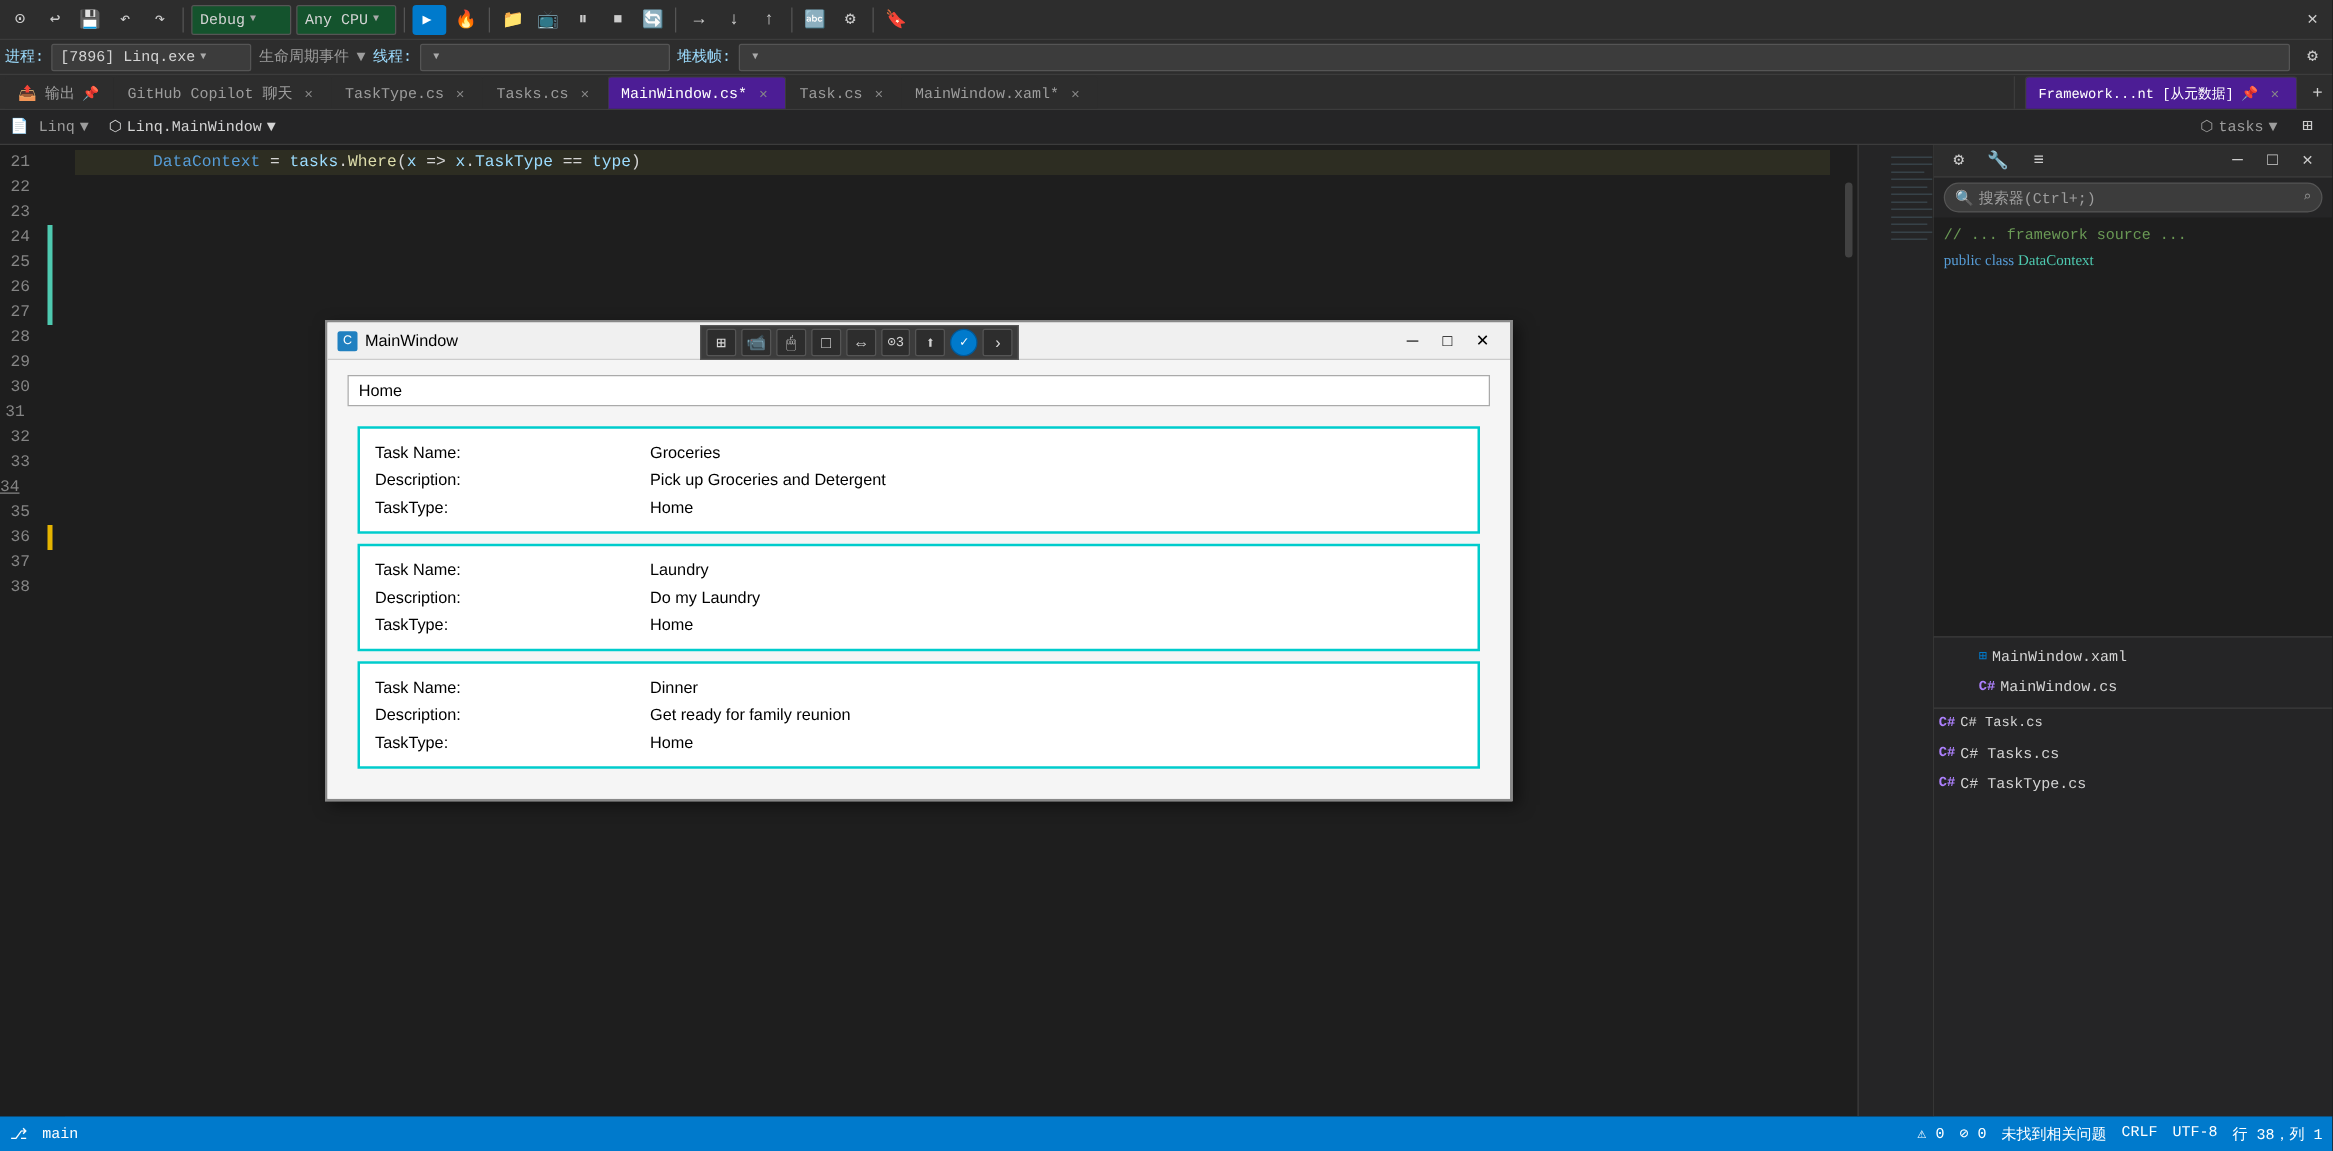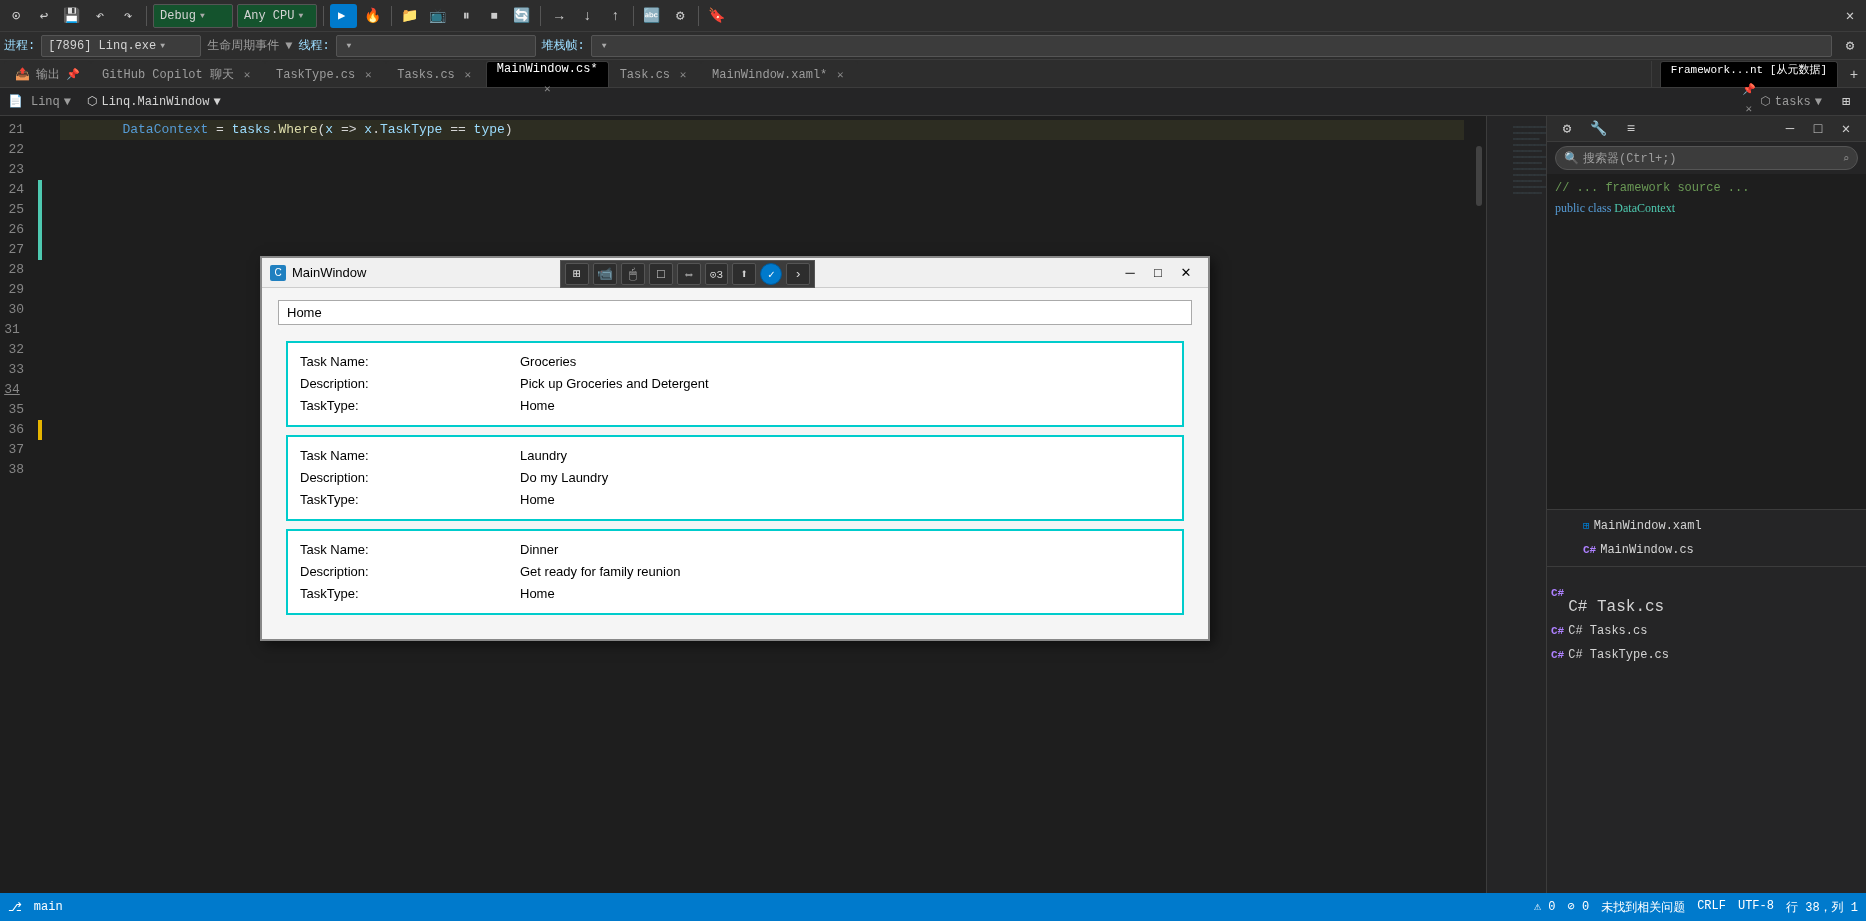--- a/index.html
+++ b/index.html
@@ -101,24 +101,23 @@
       font-size: 12px;
       color: #9d9d9d;
       background: #2d2d2d;
       border: 1px solid transparent;
       border-bottom: none;
       cursor: pointer;
       border-radius: 3px 3px 0 0;
       white-space: nowrap;
     }
     .tab.active {
-      background: #000000;
+      background: #4c1d95;
       color: #ffffff;
       border-color: #3c3c3c;
-      flex-direction: column;
     }
     .tab-close {
       font-size: 11px;
       color: #888;
       cursor: pointer;
       border-radius: 2px;
       width: 14px;
       height: 14px;
       display: flex;
       align-items: center;
@@ -599,21 +598,21 @@
             <div style="line-height:20px;text-align:right;padding-right:6px;">24</div>
             <div style="line-height:20px;text-align:right;padding-right:6px;">25</div>
             <div style="line-height:20px;text-align:right;padding-right:6px;">26</div>
             <div style="line-height:20px;text-align:right;padding-right:6px;">27</div>
             <div style="line-height:20px;text-align:right;padding-right:6px;">28</div>
             <div style="line-height:20px;text-align:right;padding-right:6px;">29</div>
             <div style="line-height:20px;text-align:right;padding-right:6px;">30</div>
             <div style="line-height:20px;text-align:center;padding-right:6px;">31</div>
             <div style="line-height:20px;text-align:right;padding-right:6px;">32</div>
             <div style="line-height:20px;text-align:right;padding-right:6px;">33</div>
-            <div style="line-height:20px;text-align:center;padding-right:6px;text-decoration:underline;">34</div>
+            <div style="line-height:20px;text-align:left;padding-right:6px;text-decoration:underline;">34</div>
             <div style="line-height:20px;text-align:right;padding-right:6px;">35</div>
             <div style="line-height:20px;text-align:right;padding-right:6px;">36</div>
             <div style="line-height:20px;text-align:right;padding-right:6px;">37</div>
             <div style="line-height:20px;text-align:right;padding-right:6px;">38</div>
           </div>
       </div>
 
       <div style="width:16px;background:#1e1e1e;padding-top:4px;position:relative;">
 
         <div style="position:absolute;top:calc(4px + 3*20px);left:2px;width:4px;height:80px;background:#4ec9b0;"></div>
@@ -681,21 +680,21 @@
       </div>
       <div class="tree-item tree-indent2">
         <span class="cs-icon">C#</span>
         <span style="font-size:12px;">MainWindow.cs</span>
       </div>
     </div>
 
     <div style="border-top:1px solid #3c3c3c;flex:1;overflow:hidden;">
       <div class="tree-item">
         <span style="color:#ae81ff;font-size:11px;font-weight:bold;">C#</span>
-        <span style="font-size:16px;margin-top:28px;">C# Task.cs</span>
+        <span style="font-size:11px;">C# Task.cs</span>
       </div>
       <div class="tree-item">
         <span style="color:#ae81ff;font-size:11px;font-weight:bold;">C#</span>
         <span style="font-size:12px;">C# Tasks.cs</span>
       </div>
       <div class="tree-item">
         <span style="color:#ae81ff;font-size:11px;font-weight:bold;">C#</span>
         <span style="font-size:12px;">C# TaskType.cs</span>
       </div>
     </div>

